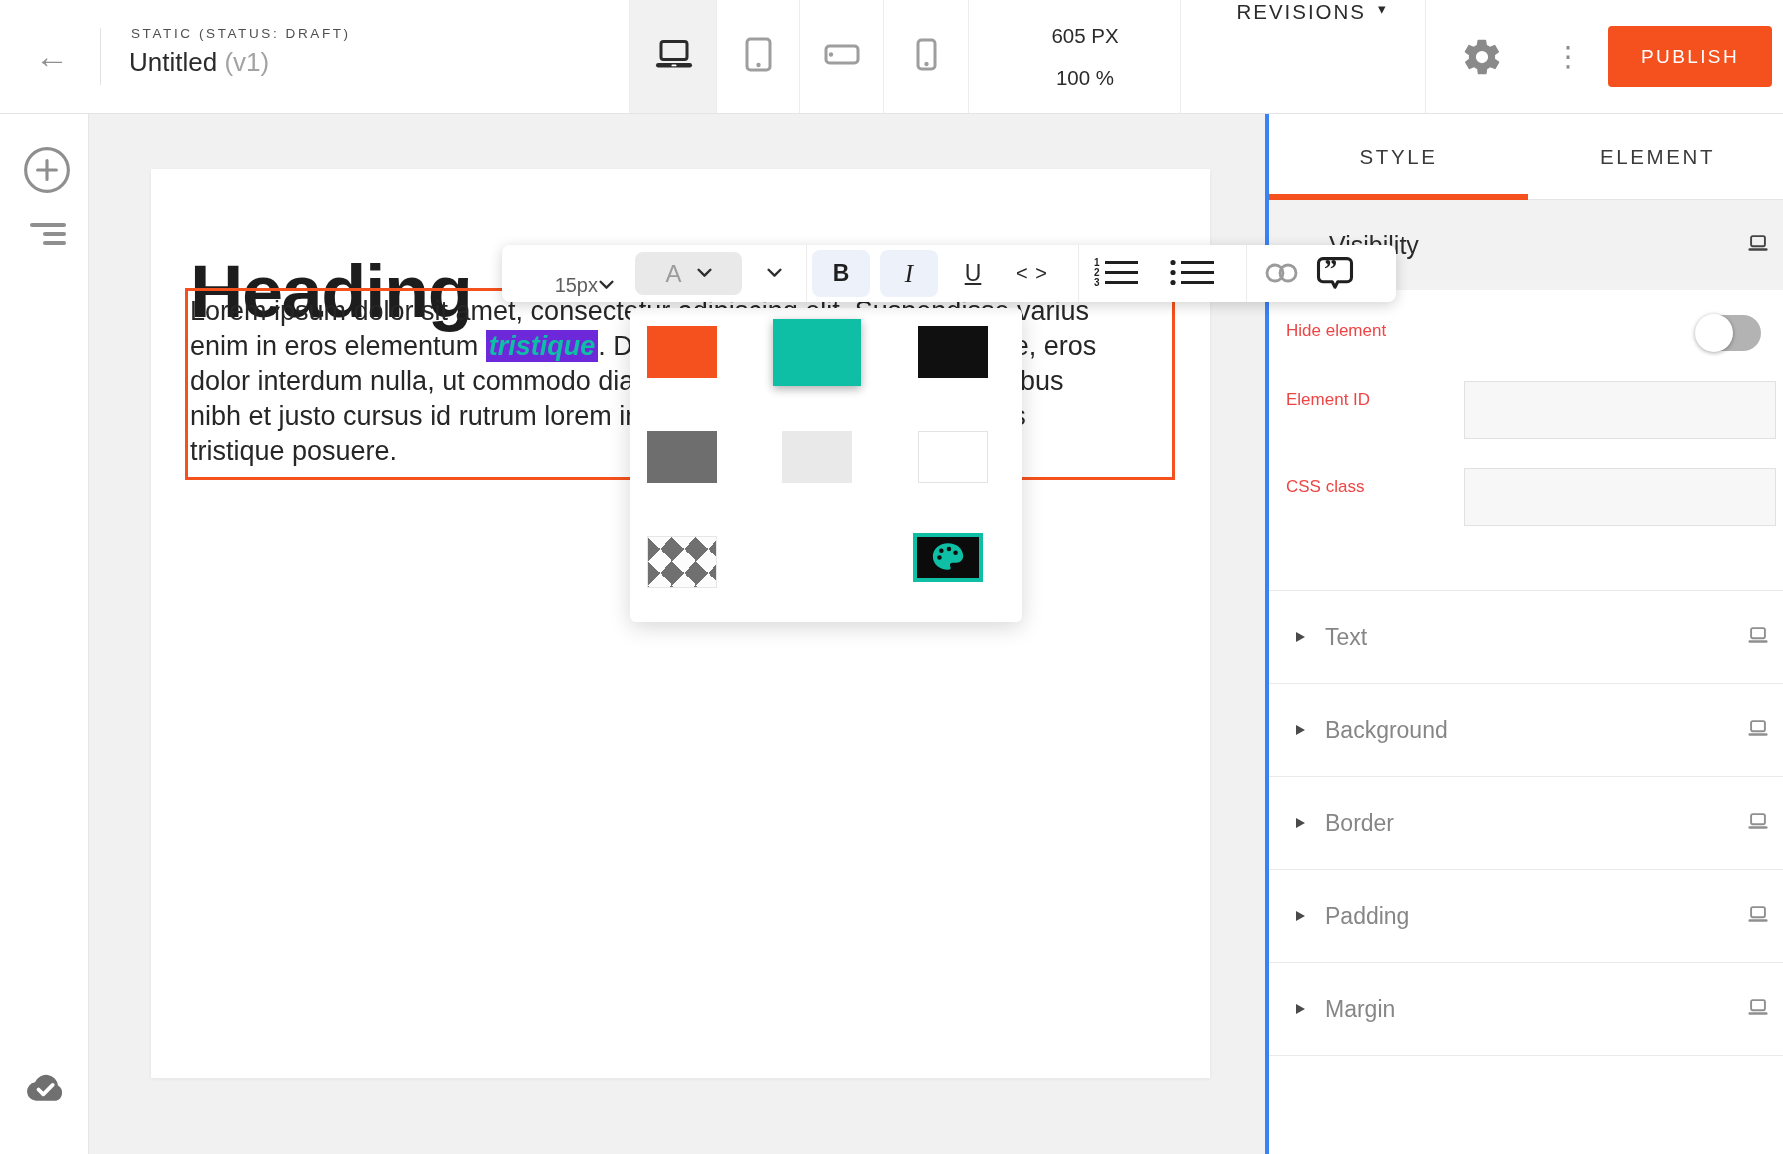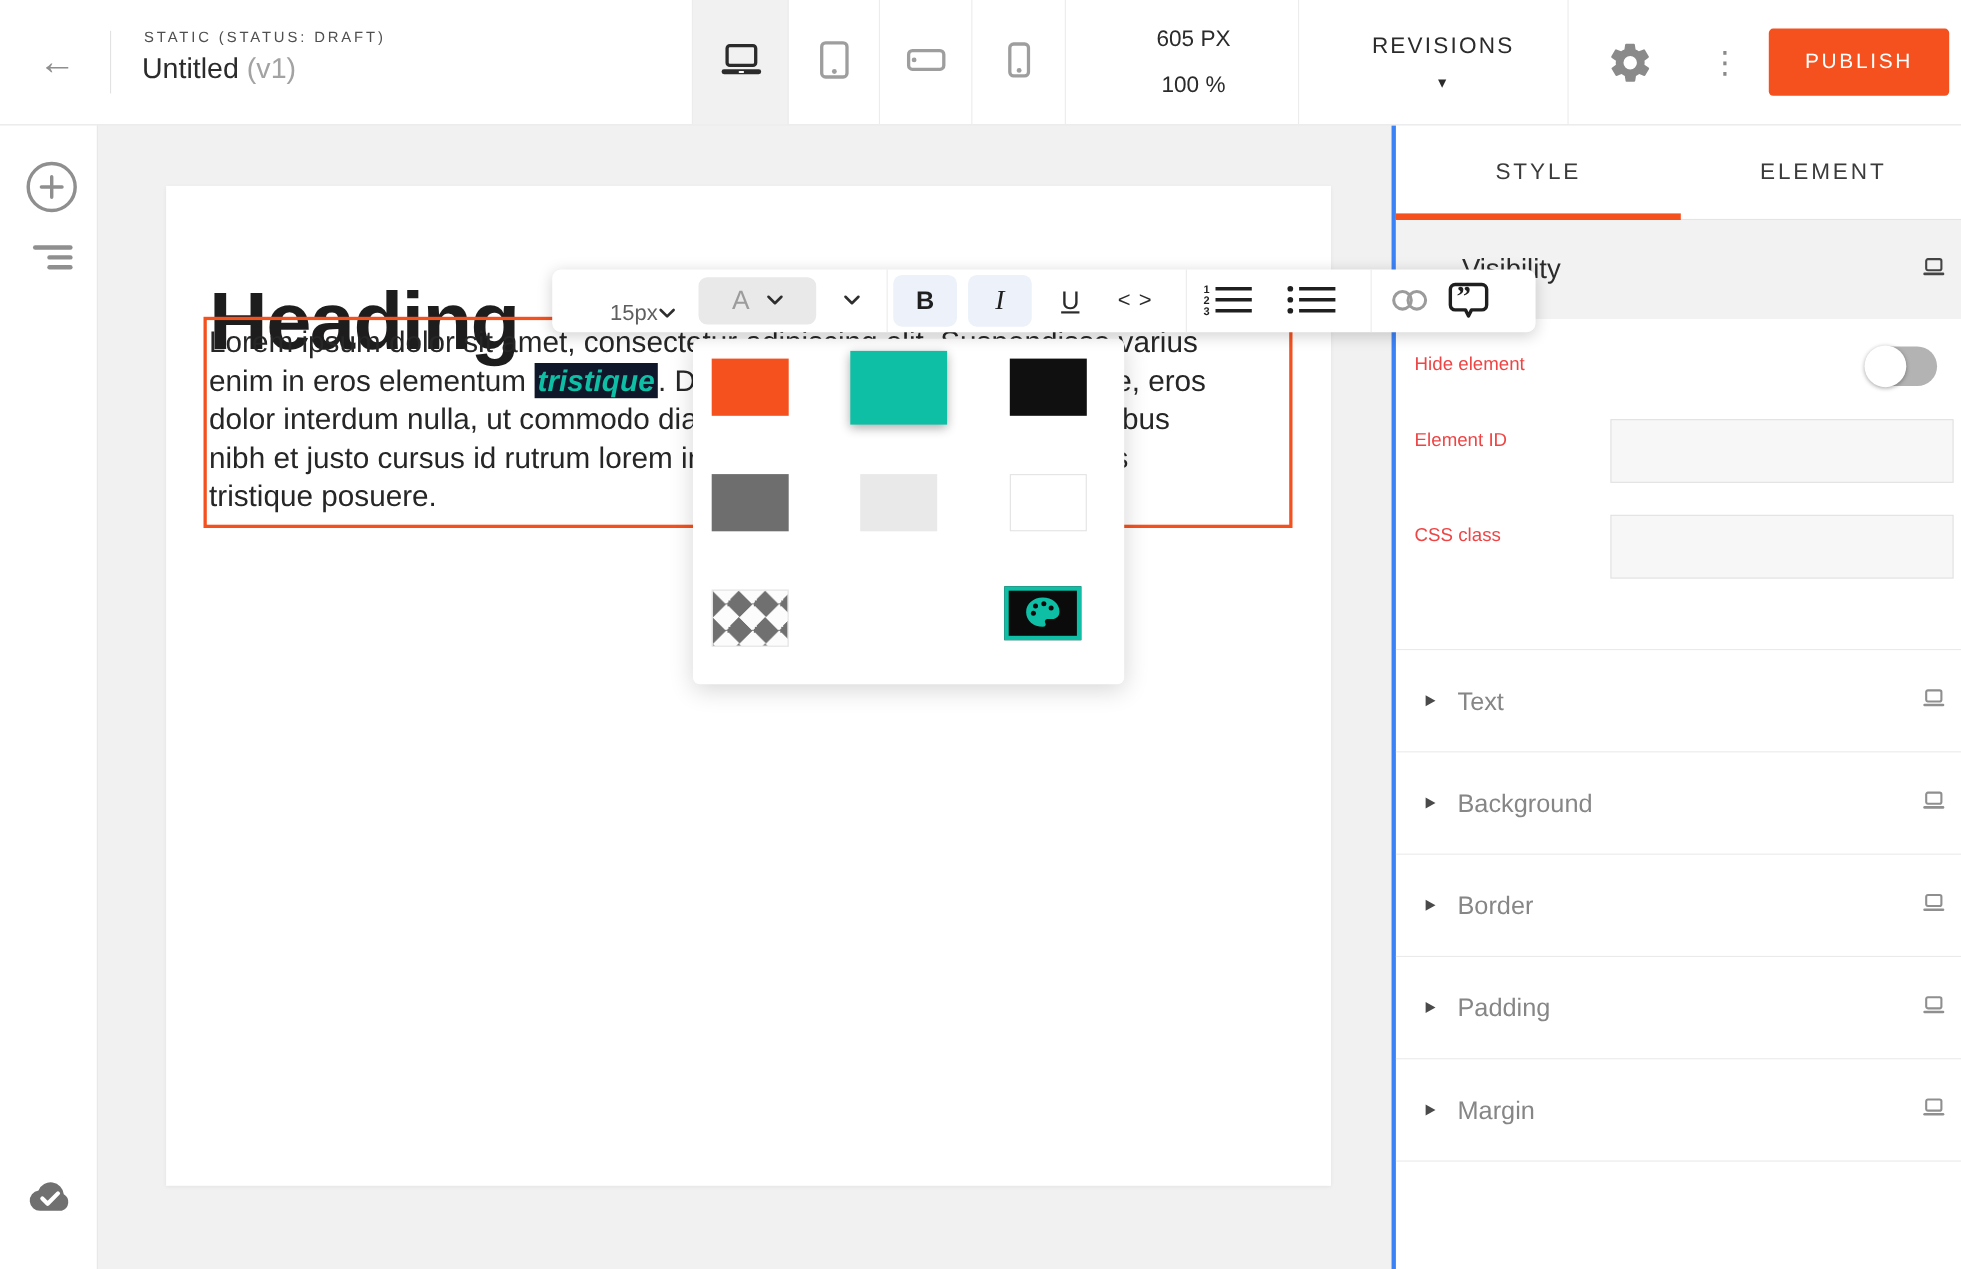--- a/index.html
+++ b/index.html
@@ -15,21 +15,21 @@
   .tb-sep{position:absolute;top:0;height:113px;width:1px;background:#ececec;}
   .status-label{position:absolute;left:131px;top:26px;font-size:13.5px;letter-spacing:2.6px;color:#4f4f4f;}
   .doc-title{position:absolute;left:129px;top:47px;font-size:26px;color:#2b2b2b;}
   .doc-title .ver{color:#a3a3a3;}
   .device-tile{position:absolute;top:0;height:113px;display:flex;align-items:center;justify-content:center;
                border-left:1px solid #ececec;cursor:pointer;}
   .device-tile.active{background:#f1f1f1;}
   .dims{position:absolute;left:1000px;top:0;height:113px;width:170px;display:flex;gap:18px;
         align-items:center;justify-content:center;font-size:20.5px;color:#2b2b2b;flex-direction:column;}
   .revisions{position:absolute;left:1212px;top:0;height:113px;width:200px;display:flex;gap:12px;
-             align-items:center;justify-content:center;font-size:20.5px;letter-spacing:2px;color:#2b2b2b;cursor:pointer;flex-direction:column;}
+             align-items:flex-start;justify-content:center;font-size:20.5px;letter-spacing:2px;color:#2b2b2b;cursor:pointer;}
   .revisions .caret{font-size:15px;color:#2b2b2b;}
   .gear-btn{position:absolute;left:1460px;top:36px;width:44px;height:44px;border:none;background:none;cursor:pointer;padding:0;}
   .kebab-btn{position:absolute;left:1548px;top:0;width:40px;height:113px;border:none;background:none;
              font-size:28px;color:#8a8a8a;cursor:pointer;}
   .publish-btn{position:absolute;left:1608px;top:26px;width:164px;height:61px;border:none;border-radius:4px;
                color:#fff;font-size:19px;letter-spacing:2.4px;font-weight:500;cursor:pointer;
                font-family:"Liberation Sans",sans-serif;}
 
   
   .left-rail{position:absolute;left:0;top:113px;width:88px;height:1041px;background:#fff;
@@ -214,21 +214,21 @@
           </svg>
       </span>
     </div>
   </nav>
 
   <main class="canvas">
     <div class="page-card">
       <h1 class="page-heading">Heading</h1>
       <div class="selection-box" style="border-color: rgb(244, 81, 30);">
         <div class="p-line">Lorem ipsum dolor sit amet, consectetur adipiscing elit. Suspendisse varius</div>
-        <div class="p-line"><span>enim in eros elementum </span><span class="hl" style="background-color: #0f172a;"><span class="teal-word" style="color: rgb(14, 191, 165);">tristique</span></span><span>. Duis cursus, mi quis viverra ornare, eros</span></div>
+        <div class="p-line"><span>enim in eros elementum </span><span class="hl" style="background-color: #6d28d9;"><span class="teal-word" style="color: rgb(14, 191, 165);">tristique</span></span><span>. Duis cursus, mi quis viverra ornare, eros</span></div>
         <div class="p-line">dolor interdum nulla, ut commodo diam libero vitae erat. Aenean faucibus</div>
         <div class="p-line">nibh et justo cursus id rutrum lorem imperdiet. Nunc ut sem vitae risus</div>
         <div class="p-line">tristique posuere.</div>
       </div>
     </div>
   </main>
 
   <div class="fmt-toolbar">
     <button class="fs-control">
       <span class="fs-value">15px</span>

